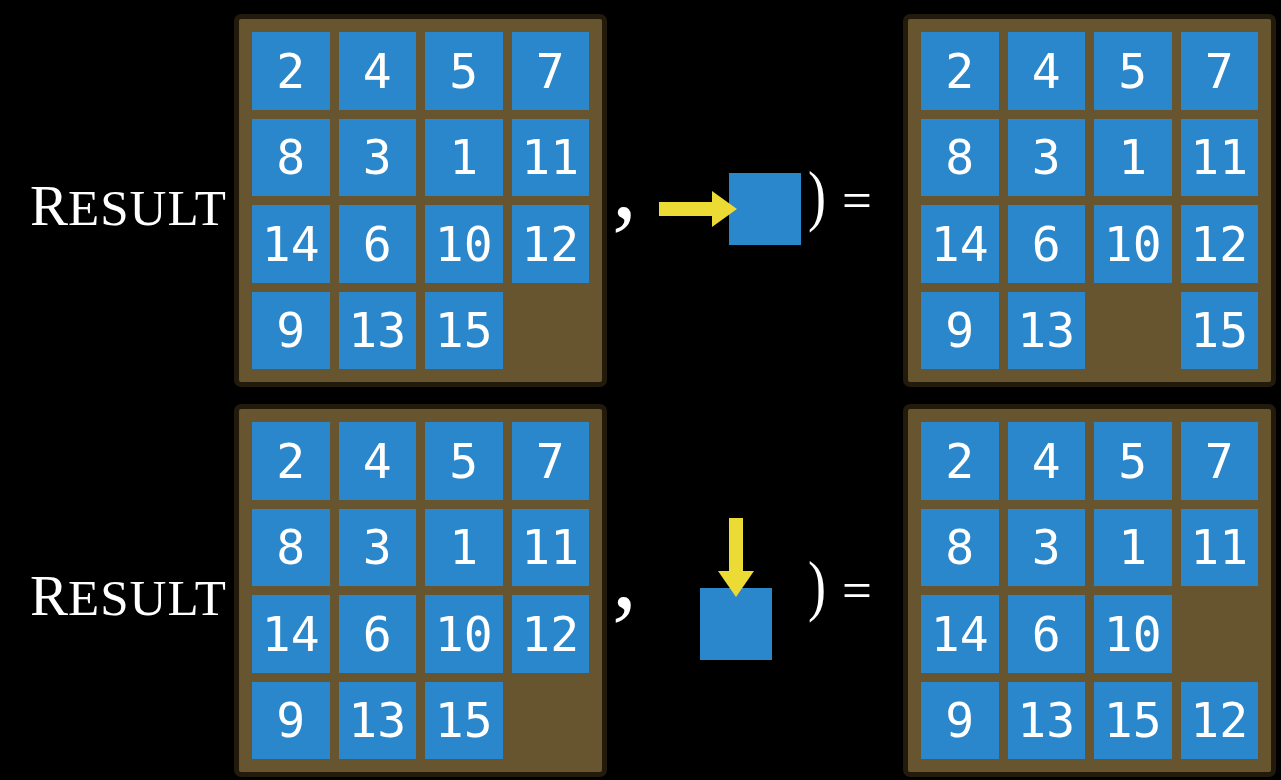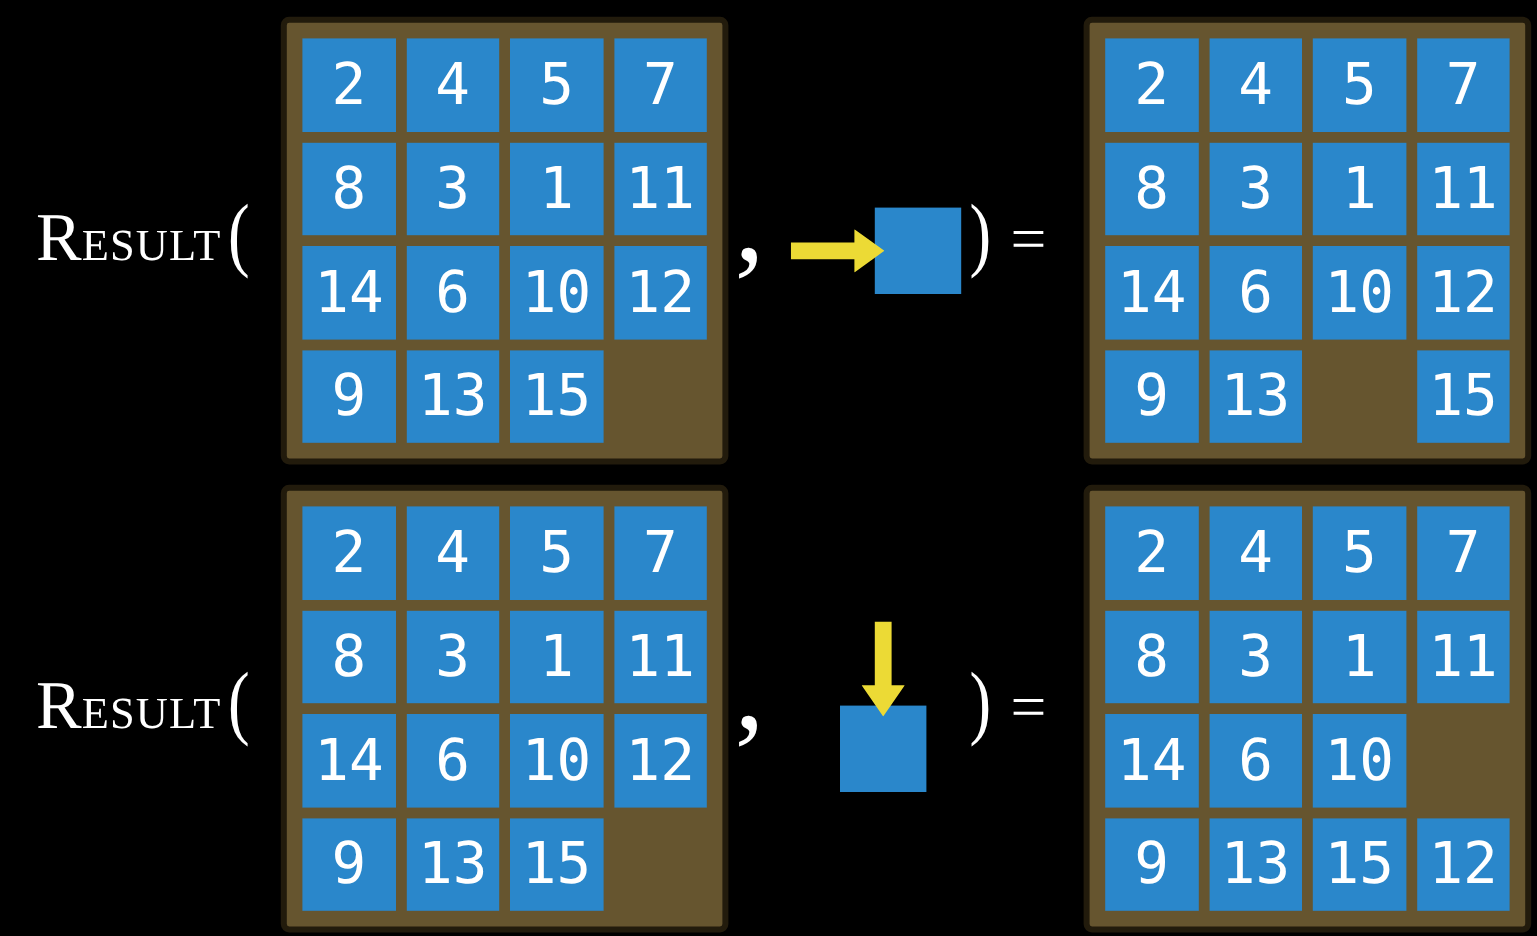--- a/index.html
+++ b/index.html
@@ -23,21 +23,21 @@
   .row-1{top:0;}
   .row-2{top:390px;}
 
   
   .func-label{
     position:absolute;left:30px;top:163px;
     display:flex;align-items:baseline;
     white-space:nowrap;
   }
   .fn-cap{font-size:57px;line-height:1;}
-  .fn-rest{font-size:37px;line-height:1;letter-spacing:1px;margin-top:20px;}
+  .fn-rest{font-size:51px;line-height:1;letter-spacing:1px;margin-top:20px;}
   .func-label .paren{position:static;margin-left:3px;}
 
   .paren{
     position:absolute;top:163px;
     font-size:66px;line-height:1;
     display:inline-block;
     transform:scaleX(.82) scaleY(1.04);
     transform-origin:center 70%;
   }
   .close-paren{left:806px;}

